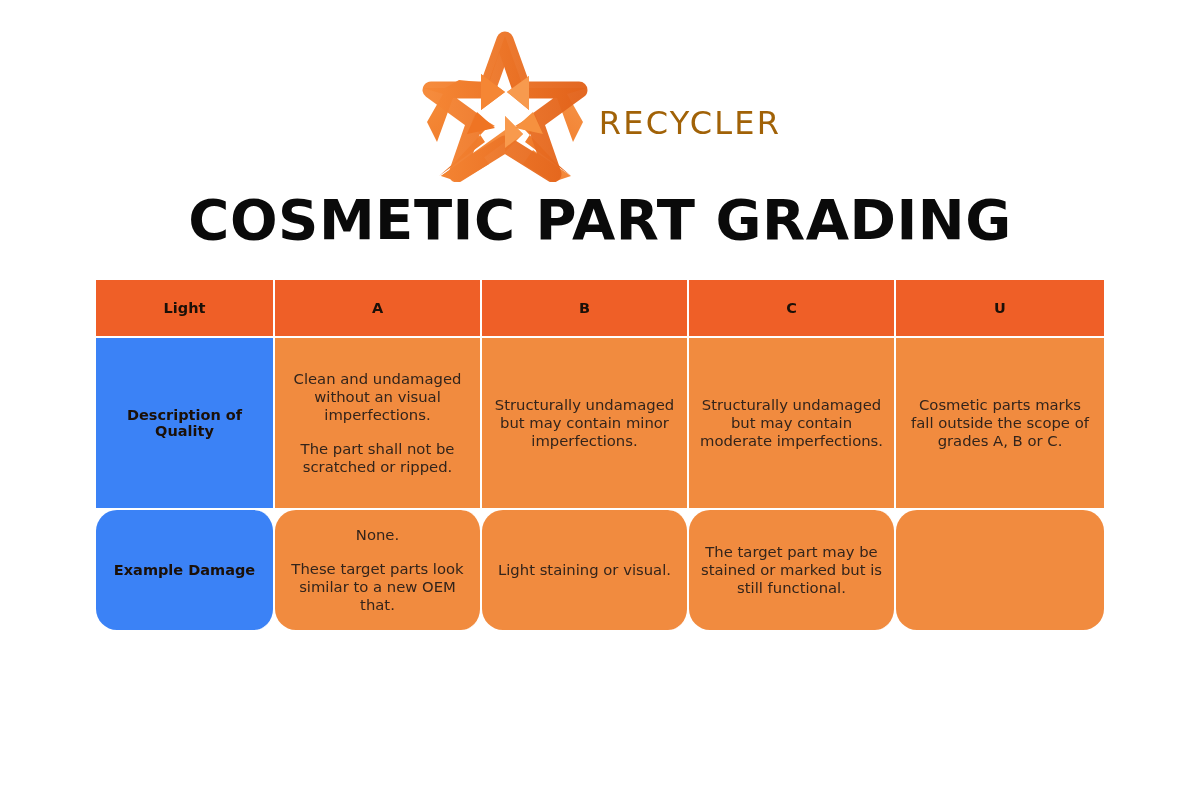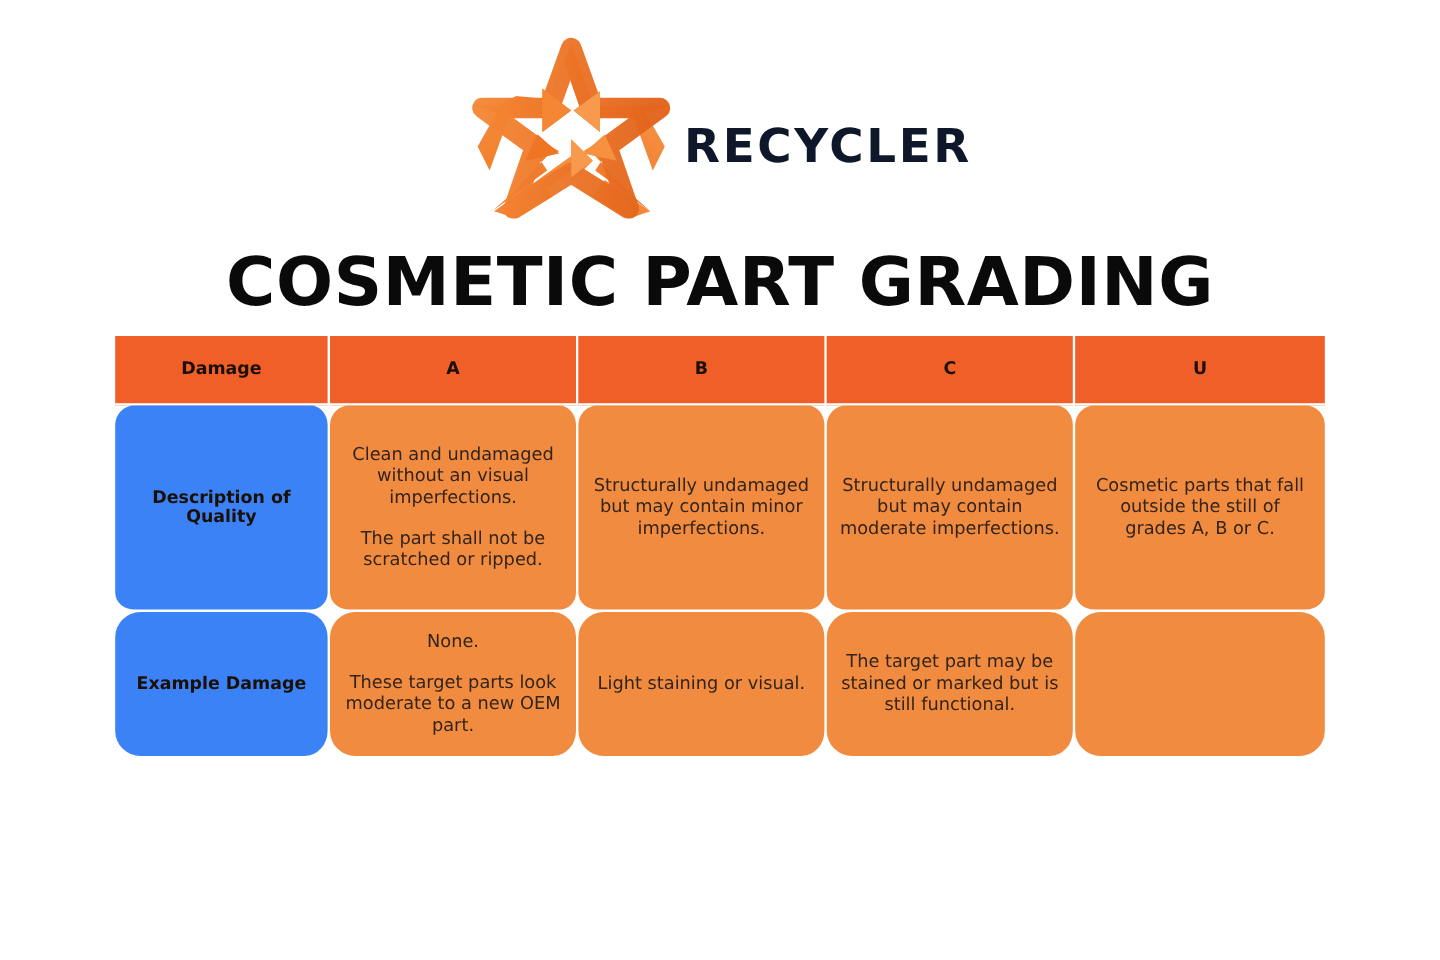--- a/index.html
+++ b/index.html
@@ -44,41 +44,41 @@
   }
   .logo-words {
     display: flex;
     flex-direction: column;
     justify-content: center;
     padding-top: 34px;
     padding-left: 4px;
   }
   .logo-title {
     font-family: "DejaVu Sans", "Liberation Sans", sans-serif;
-    font-size: 39px;
-    font-weight: bold;
+    font-size: 32px;
+    font-weight: normal;
     letter-spacing: 2.2px;
-    color: #0f172a;
+    color: #a16207;
     line-height: 1;
   }
   .logo-tagline {
     font-family: "DejaVu Sans", "Liberation Sans", sans-serif;
     font-size: 21.5px;
     font-weight: normal;
     color: #e98d52;
     line-height: 1;
     margin-top: 9px;
     letter-spacing: 0.1px;
   }
 
   
   .page-heading {
     position: absolute;
     left: 0;
-    top: 204px;
+    top: 188px;
     width: 1200px;
     text-align: center;
     font-family: "DejaVu Sans", "Liberation Sans", sans-serif;
     font-size: 56px;
     font-weight: bold;
     letter-spacing: 0.5px;
     color: #0a0a0a;
     line-height: 1.15;
   }
 
@@ -128,21 +128,21 @@
   }
 
   td.cell {
     background: #f18b3f;
     color: #33241b;
     font-size: 14.8px;
     line-height: 1.22;
     font-weight: normal;
   }
 
-  tr.row-desc td { height: 158px; border-radius: 16px; }
+  tr.row-desc td { height: 158px; }
   tr.row-damage td { height: 108px; border-radius: 21px; }
 
   .cell p {
     margin: 0;
   }
   .cell p + p {
     margin-top: 16px;
   }
 </style>
 </head>
@@ -214,49 +214,49 @@
   <table class="grading-table">
     <colgroup>
       <col class="c-label">
       <col class="c-grade">
       <col class="c-grade">
       <col class="c-grade">
       <col class="c-last">
     </colgroup>
     <thead>
       <tr>
-        <th>Damage</th>
+        <th>Light</th>
         <th>A</th>
         <th>B</th>
         <th>C</th>
         <th>U</th>
       </tr>
     </thead>
     <tbody>
       <tr class="row-desc">
         <td class="row-label">Description of Quality</td>
         <td class="cell">
             <p>Clean and undamaged without an visual imperfections.</p>
             <p>The part shall not be scratched or ripped.</p>
           </td>
         <td class="cell">
             <p>Structurally undamaged but may contain minor imperfections.</p>
           </td>
         <td class="cell">
             <p>Structurally undamaged but may contain moderate imperfections.</p>
           </td>
         <td class="cell">
-            <p>Cosmetic parts that fall outside the still of grades A, B or C.</p>
+            <p>Cosmetic parts marks fall outside the scope of grades A, B or C.</p>
           </td>
       </tr>
       <tr class="row-damage">
         <td class="row-label">Example Damage</td>
         <td class="cell">
             <p>None.</p>
-            <p>These target parts look moderate to a new OEM part.</p>
+            <p>These target parts look similar to a new OEM that.</p>
           </td>
         <td class="cell">
             <p>Light staining or visual.</p>
           </td>
         <td class="cell">
             <p>The target part may be stained or marked but is still functional.</p>
           </td>
         <td class="cell"></td>
       </tr>
     </tbody>

